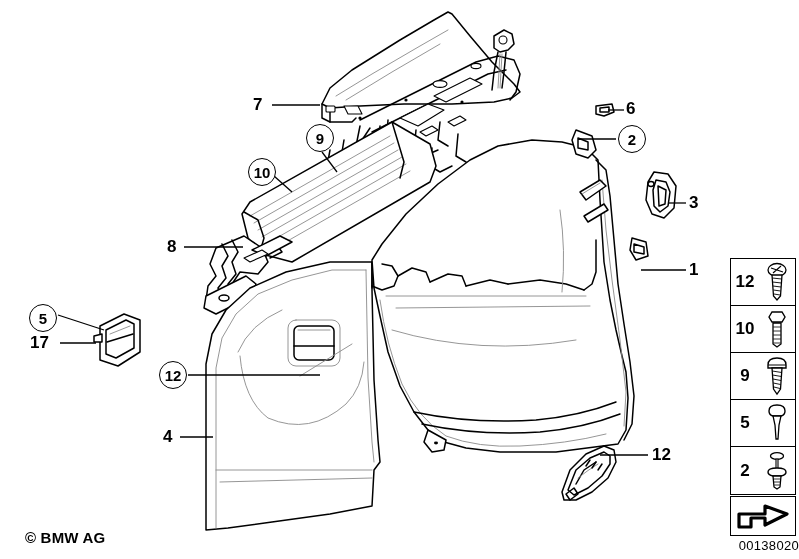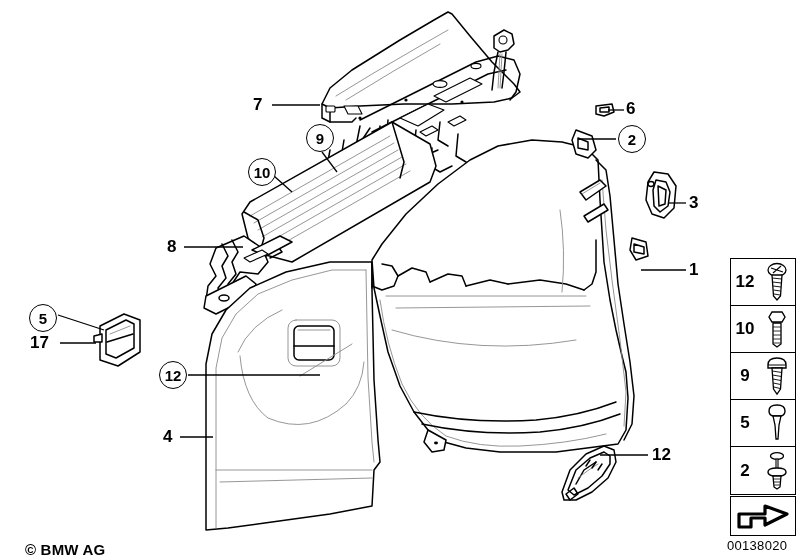--- a/index.html
+++ b/index.html
@@ -27,28 +27,27 @@
   }
   .copyright {
     position: absolute;
     left: 25px;
     top: 529px;
     font-size: 15px;
     font-weight: bold;
     letter-spacing: 0.2px;
     color: #000;
     white-space: nowrap;
-    margin-top: 12px;
   }
   .partnum {
     position: absolute;
     left: 727px;
     top: 538px;
     width: 72px;
-    text-align: left;
+    text-align: right;
     font-size: 13px;
     color: #000;
     letter-spacing: 0.3px;
   }
   
   .callout-plain {
     position: absolute;
     font-size: 17px;
     font-weight: bold;
     color: #000;

